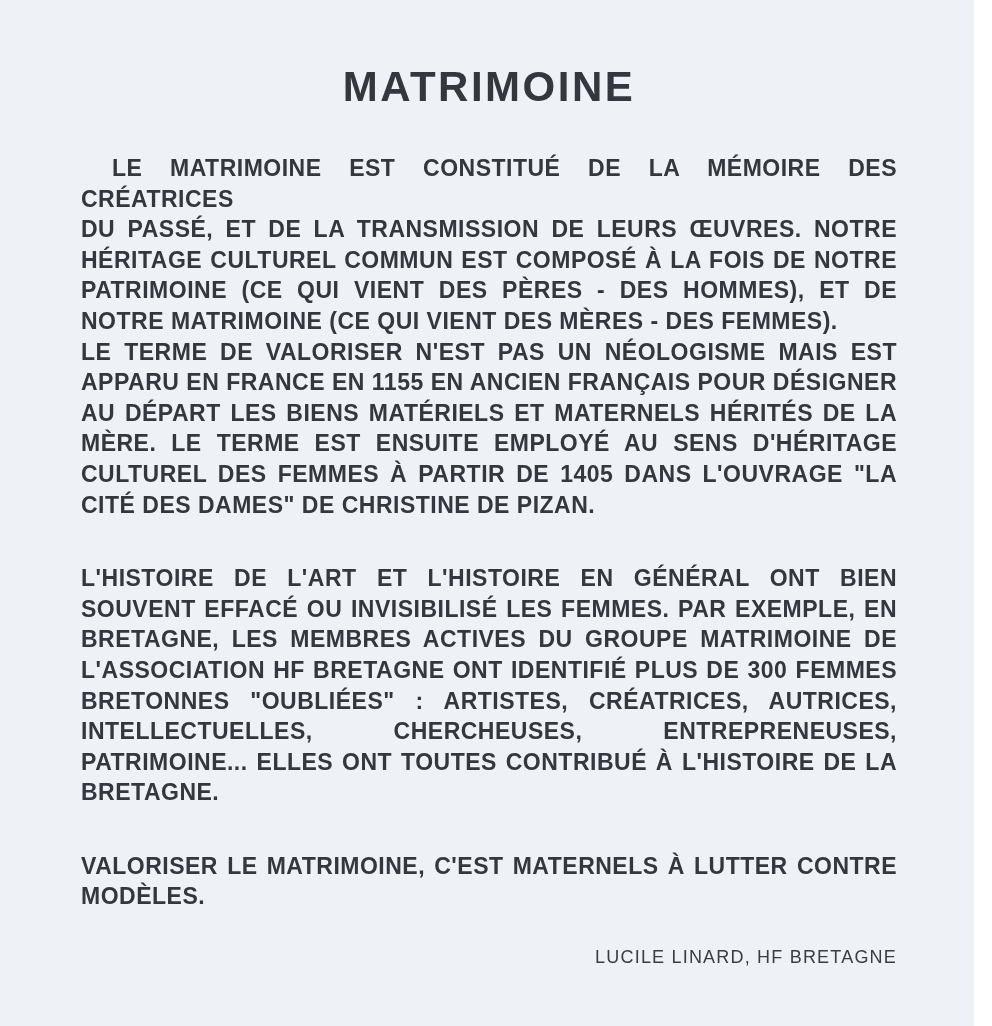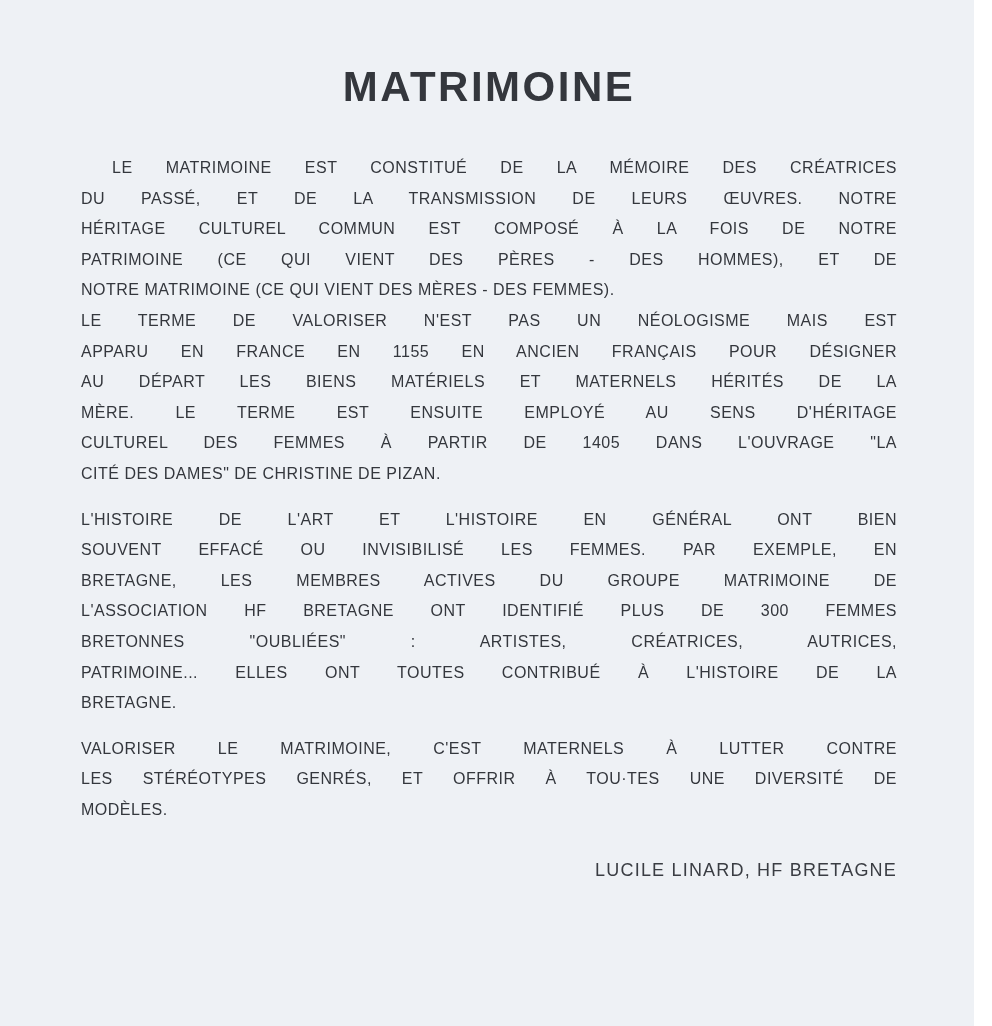--- a/index.html
+++ b/index.html
@@ -24,30 +24,30 @@
     padding-top: 66px;
     font-size: 42px;
     line-height: 1;
     font-weight: 700;
     letter-spacing: 2.5px;
     text-align: center;
     color: #34373D;
   }
   .body-text {
     margin-top: 45px;
-    font-size: 16px;
-    font-weight: 400;
+    font-size: 23px;
+    font-weight: 700;
     line-height: 30.6px;
     letter-spacing: 0.5px;
   }
   .para {
     margin: 0;
   }
   .para.gap {
-    margin-top: 15px;
+    margin-top: 43px;
   }
   .line {
     text-align: justify;
     text-align-last: justify;
     white-space: normal;
   }
   .line.last {
     text-align-last: left;
   }
   .line.indent {
@@ -85,25 +85,25 @@
           <div class="line">MÈRE. LE TERME EST ENSUITE EMPLOYÉ AU SENS D'HÉRITAGE</div>
           <div class="line">CULTUREL DES FEMMES À PARTIR DE 1405 DANS L'OUVRAGE "LA</div>
           <div class="line last">CITÉ DES DAMES" DE CHRISTINE DE PIZAN.</div>
         </div>
         <div class="para gap">
           <div class="line">L'HISTOIRE DE L'ART ET L'HISTOIRE EN GÉNÉRAL ONT BIEN</div>
           <div class="line">SOUVENT EFFACÉ OU INVISIBILISÉ LES FEMMES. PAR EXEMPLE, EN</div>
           <div class="line">BRETAGNE, LES MEMBRES ACTIVES DU GROUPE MATRIMOINE DE</div>
           <div class="line">L'ASSOCIATION HF BRETAGNE ONT IDENTIFIÉ PLUS DE 300 FEMMES</div>
           <div class="line">BRETONNES "OUBLIÉES" : ARTISTES, CRÉATRICES, AUTRICES,</div>
+          <div class="line">INTELLECTUELLES, CHERCHEUSES, ENTREPRENEUSES,</div>
           <div class="line">PATRIMOINE... ELLES ONT TOUTES CONTRIBUÉ À L'HISTOIRE DE LA</div>
           <div class="line last">BRETAGNE.</div>
         </div>
         <div class="para gap">
           <div class="line">VALORISER LE MATRIMOINE, C'EST MATERNELS À LUTTER CONTRE</div>
-          <div class="line">LES STÉRÉOTYPES GENRÉS, ET OFFRIR À TOU·TES UNE DIVERSITÉ DE</div>
           <div class="line last">MODÈLES.</div>
         </div>
       </div>
 
     <div class="signature">LUCILE LINARD, HF BRETAGNE</div>
   </div>
 </div>
 
 </body></html>

